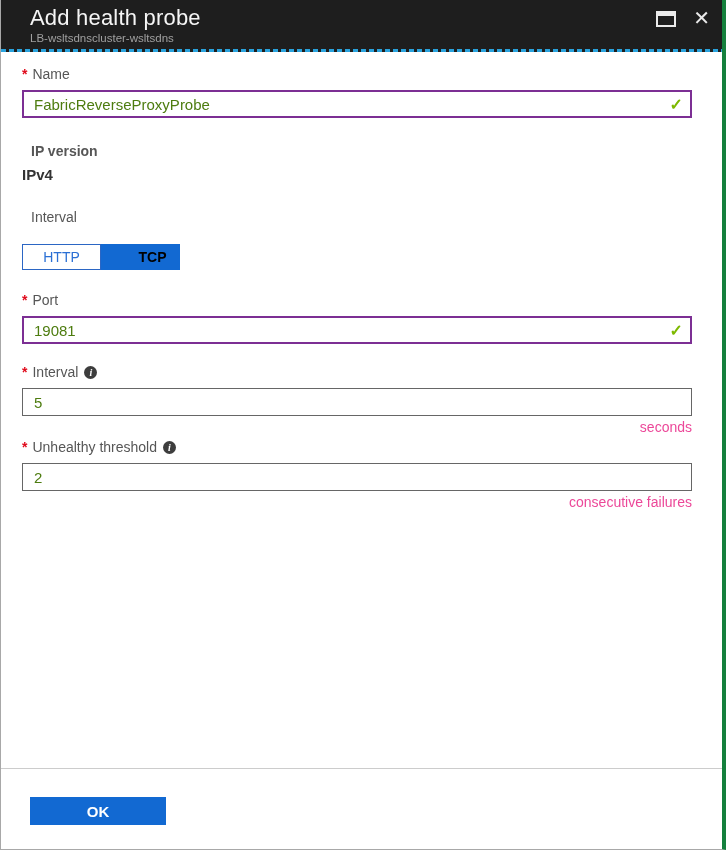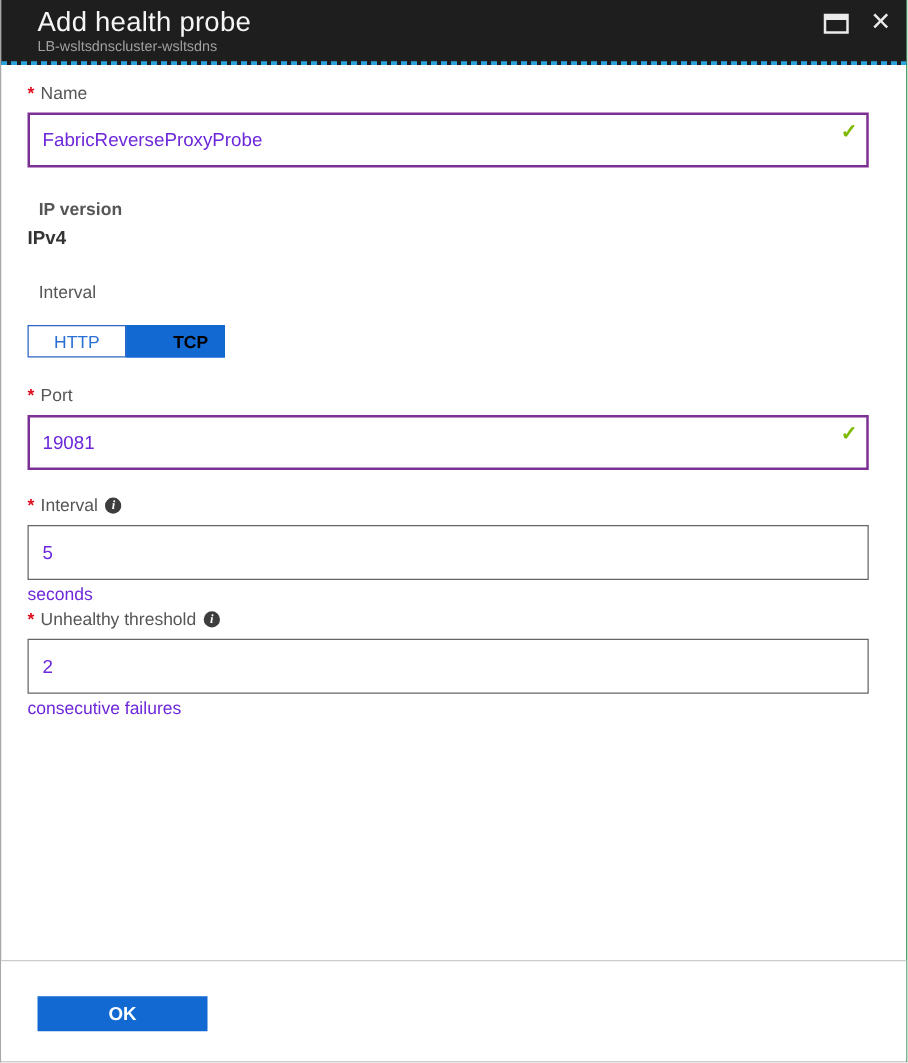--- a/index.html
+++ b/index.html
@@ -7,21 +7,21 @@
   body {
     width: 726px; height: 850px;
     font-family: "Liberation Sans", sans-serif;
     overflow: hidden;
   }
   .blade {
     width: 726px; height: 850px;
     display: flex; flex-direction: column;
     background: #ffffff;
     border-left: 1px solid #a8a8a8;
-    border-right: 1px solid #15803d;
+    border-right: 4px solid #15803d;
     border-bottom: 1px solid #a8a8a8;
   }
   
   .header {
     position: relative;
     height: 52px; flex: 0 0 52px;
     background: #1e1e1e;
     padding: 5px 0 0 29px;
   }
   .header-title {
@@ -61,23 +61,23 @@
   .req-star { color: #e00b1c; font-size: 14px; font-weight: bold; margin-right: 5px; line-height: 15px; }
   .info-icon {
     display: inline-block; width: 13px; height: 13px; margin-left: 6px;
     background: #3d3d3d; border-radius: 50%;
     color: #ffffff; font-size: 10px; line-height: 13px; text-align: center;
     font-family: "Liberation Serif", serif; font-weight: bold; font-style: italic;
     cursor: pointer;
   }
   .input-wrap { position: relative; margin-top: 8px; }
   .text-input {
-    width: 100%; height: 44px;
+    width: 100%; height: 28px;
     font-family: "Liberation Sans", sans-serif;
-    font-size: 15px; color: #6d28d9;
+    font-size: 15px; color: #4d7c0f;
     padding: 0 28px 0 10px;
     outline: none;
   }
   .text-input.valid { border: 2px solid #7c2f94; }
   .text-input.normal { border: 1px solid #666666; padding-left: 11px; }
   .check-icon {
     position: absolute; right: 9px; top: 5px;
     color: #7db900; font-size: 16px; font-weight: bold;
   }
   .static-value { font-size: 15px; color: #333333; margin-top: 7px; line-height: 18px; }
@@ -92,21 +92,21 @@
     width: 79px; height: 26px; line-height: 24px;
     text-align: center; font-size: 14px; cursor: pointer;
   }
   .toggle-btn.unselected {
     background: #ffffff; color: #2a6fd4; border: 1px solid #2b66c4;
   }
   .toggle-btn.selected {
     background: #1269d2; color: #000000; border: 1px solid #1269d2; font-weight: 700; padding-left: 24px;
   }
   .unit-caption {
-    text-align: left; font-size: 14px; color: #6d28d9;
+    text-align: right; font-size: 14px; color: #ec4899;
     margin-top: 4px; line-height: 15px;
   }
   
   .footer {
     flex: 0 0 81px; height: 81px;
     border-top: 1px solid #cccccc;
     padding: 28px 0 0 29px; background: #ffffff;
   }
   .ok-button {
     width: 136px; height: 28px;

